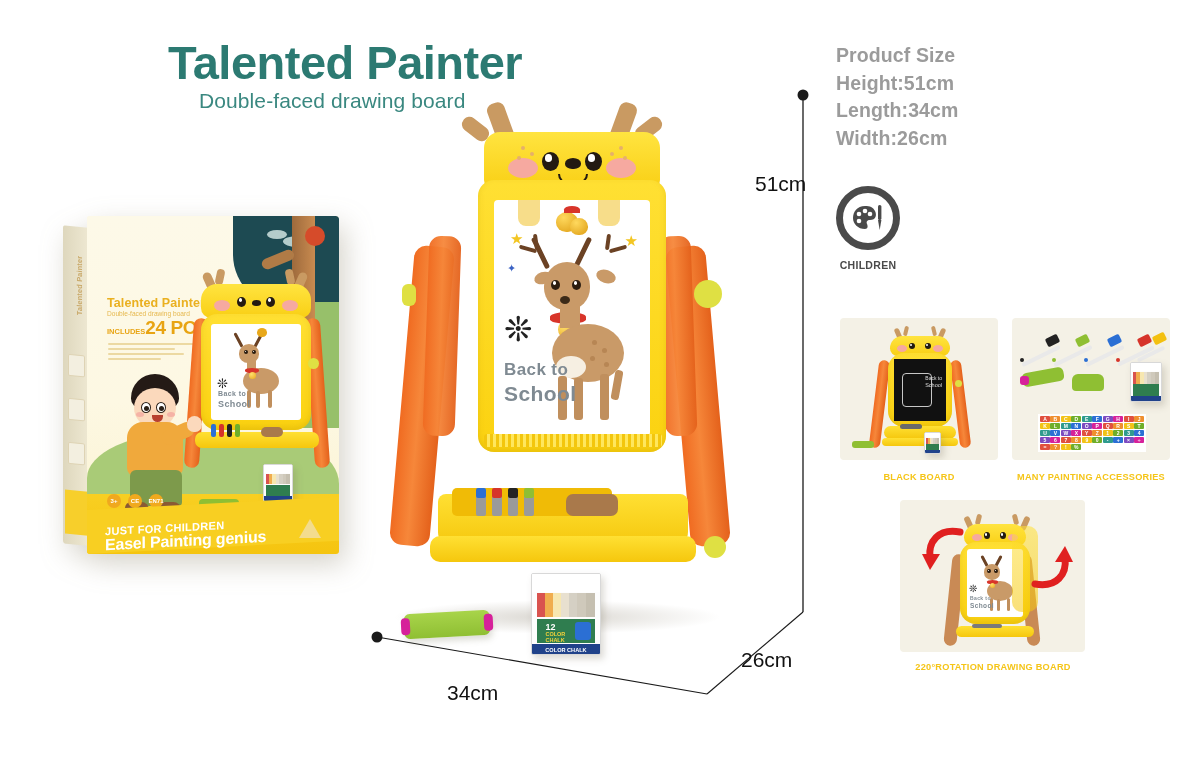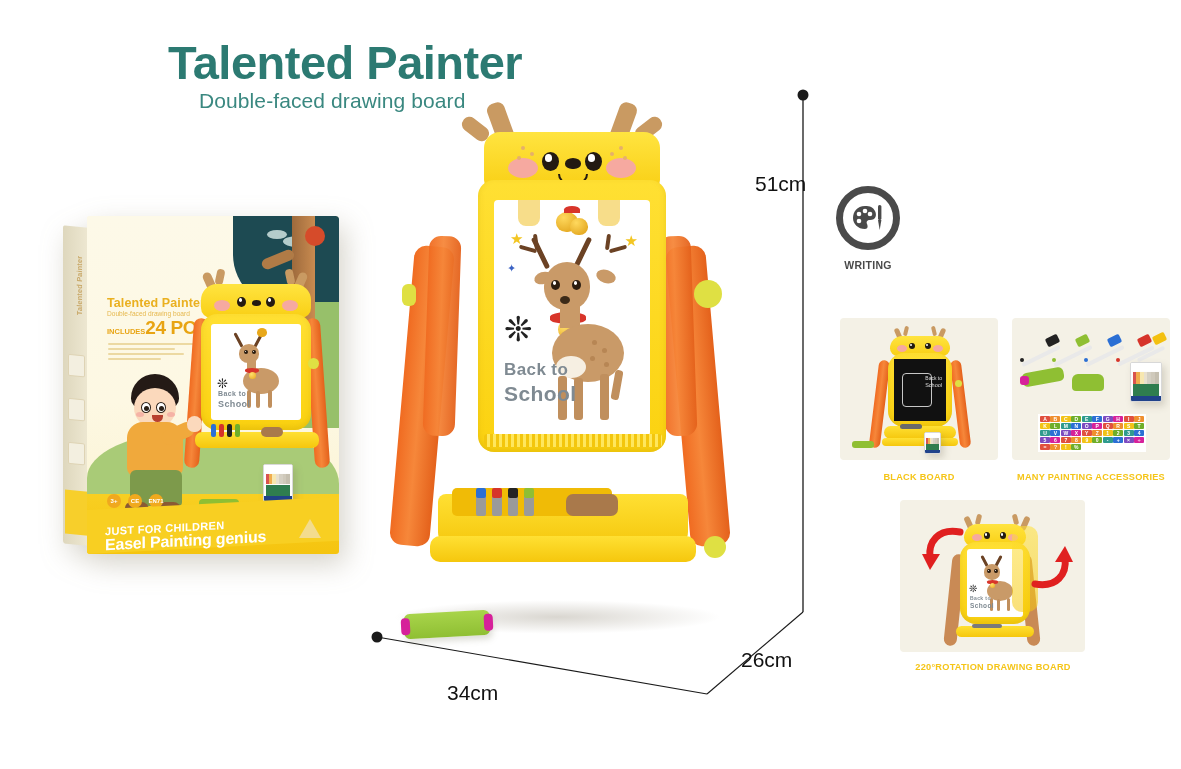--- a/index.html
+++ b/index.html
@@ -306,20 +306,26 @@
 </head>
 <body>
 
 <div id="page">
 
   <div class="title-block">
     <div class="main-title">Talented Painter</div>
     <div class="sub-title">Double-faced drawing board</div>
   </div>
 
+  <div class="spec-block">
+    <div class="spec-line">Producf Size</div>
+    <div class="spec-line">Height:51cm</div>
+    <div class="spec-line">Length:34cm</div>
+    <div class="spec-line">Width:26cm</div>
+  </div>
 
   <svg class="dim-svg">
     <circle cx="803" cy="95" r="5.5" fill="#1a1a1a"></circle>
     <line x1="803" y1="95" x2="803" y2="612" stroke="#1a1a1a" stroke-width="1.3"></line>
     <circle cx="377" cy="637" r="5.5" fill="#1a1a1a"></circle>
     <line x1="377" y1="637" x2="707" y2="694" stroke="#1a1a1a" stroke-width="1.1"></line>
     <line x1="707" y1="694" x2="803" y2="612" stroke="#1a1a1a" stroke-width="1.1"></line>
   </svg>
   <div class="dim-label" id="lbl-51">51cm</div>
   <div class="dim-label" id="lbl-34">34cm</div>
@@ -544,35 +550,48 @@
     <div class="mk-tip" style="left:128px; top:392px; width:10px; height:10px; background:#242424;"></div>
     <div class="mk" style="left:144px; top:394px; width:10px; height:26px; background:#9a9a9a; border-radius:2px;"></div>
     <div class="mk-tip" style="left:144px; top:392px; width:10px; height:10px; background:#8fbf33;"></div>
     <div class="eraser-brown" style="left:186px; top:398px; width:52px; height:22px;"></div>
 
     <div class="e-tray" style="left:50px; top:440px; width:266px; height:26px; border-radius:10px;"></div>
   </div>
 
   <div class="chalk-holder"></div>
 
+  <div class="chalkbox" style="left:531px; top:573px; width:70px; height:82px;">
+    <div class="cb-top"></div>
+    <div class="cb-mid"></div>
+    <div class="cb-green">
+      <div style="position:absolute; left:8px; top:3px; color:#fff; font-size:9px; font-weight:bold;">12</div>
+      <div style="position:absolute; left:8px; top:12px; color:#f3d23a; font-size:5.5px; font-weight:bold;">COLOR</div>
+      <div style="position:absolute; left:8px; top:18px; color:#f3d23a; font-size:5.5px; font-weight:bold;">CHALK</div>
+      <div style="position:absolute; right:4px; top:3px; width:16px; height:18px; background:#2b6fd4; border-radius:3px;"></div>
+    </div>
+    <div class="cb-blue">
+      <div class="cb-label" style="font-size:5.6px;">COLOR CHALK</div>
+    </div>
+  </div>
 
   <div class="feat-row">
     <div class="feat">
       <div class="feat-circle">
         <svg width="34" height="32" viewBox="0 0 34 32">
           <path d="M14 4 C6 4 2 10 2 16 C2 22 7 27 14 27 C17 27 17 24 16 22 C15 20 16 18 19 18 C25 18 26 13 24 9 C22 5 19 4 14 4 Z" fill="#4a4a4a"></path>
           <circle cx="8" cy="12" r="2.3" fill="#fff"></circle>
           <circle cx="14" cy="9" r="2.3" fill="#fff"></circle>
           <circle cx="19" cy="12" r="2.3" fill="#fff"></circle>
           <circle cx="8" cy="19" r="2.3" fill="#fff"></circle>
           <rect x="27" y="3" width="3.4" height="15" rx="1.6" fill="#4a4a4a"></rect>
           <path d="M27 18 L30.4 18 L28.7 28 Z" fill="#4a4a4a"></path>
         </svg>
       </div>
-      <div class="feat-label">WRITING</div>
+      <div class="feat-label">CHILDREN</div>
     </div>
   </div>
 
   <div class="thumb" id="thumb-a">
     <div class="easel" style="left:34px; top:10px; width:92px; height:124px;">
       <div class="antler" style="left:22px; top:0; width:5px; height:13px; transform:rotate(-24deg);"></div>
       <div class="antler" style="left:30px; top:-2px; width:4px; height:10px; transform:rotate(14deg);"></div>
       <div class="antler" style="right:22px; top:0; width:5px; height:13px; transform:rotate(24deg);"></div>
       <div class="antler" style="right:30px; top:-2px; width:4px; height:10px; transform:rotate(-14deg);"></div>
       <div class="e-legL" style="left:0; top:32px; width:11px; height:88px; transform:rotate(7deg);"></div>

